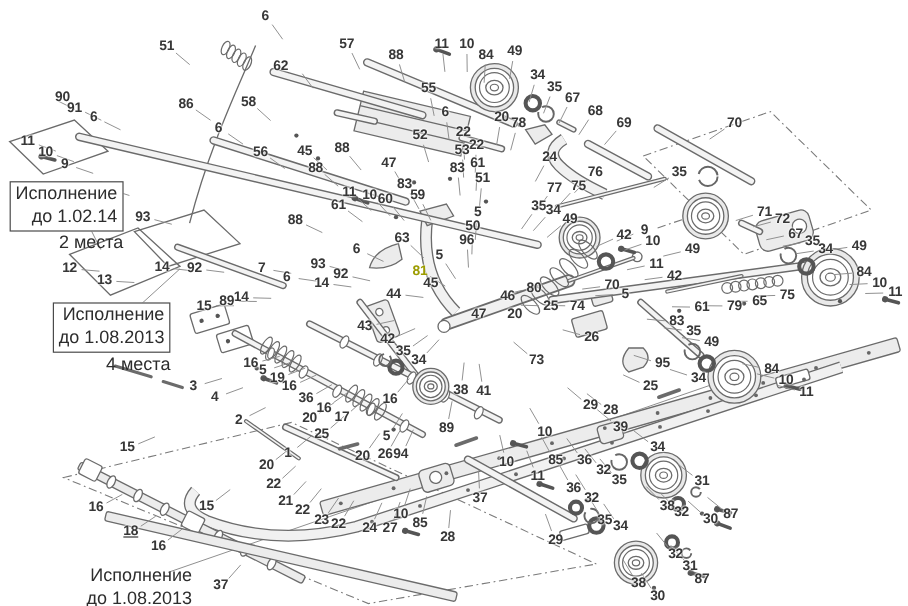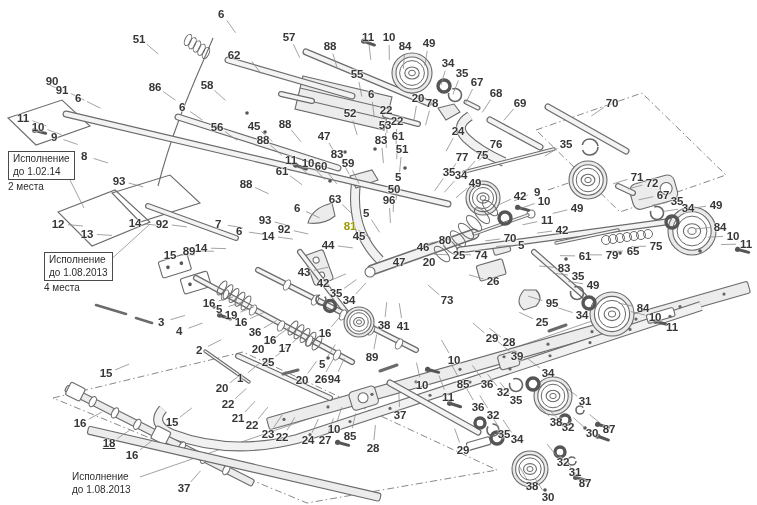--- a/index.html
+++ b/index.html
@@ -3,21 +3,21 @@
 <meta charset="utf-8">
 <style>
   html,body{margin:0;padding:0;background:#fff}
   #stage{position:relative;width:757px;height:505px;background:#fff;overflow:hidden;
          font-family:"Liberation Sans",sans-serif;}
   #art{position:absolute;left:0;top:0;z-index:1}
   #labels{position:absolute;left:0;top:0;width:757px;height:505px;z-index:3;pointer-events:none}
   .lbl{position:absolute;transform:translate(-50%,-50%);font-size:11.5px;font-weight:600;
        color:#373737;white-space:nowrap;letter-spacing:-0.2px;
        text-shadow:0 0 2px #fff,0 0 2px #fff,0 0 1px #fff;}
-  .note{position:absolute;z-index:4;font-size:10px;color:#2d2d2d;text-align:left;line-height:1.25}
+  .note{position:absolute;z-index:4;font-size:15px;color:#2d2d2d;text-align:right;line-height:1.25}
   .note-box{border:1px solid #4a4a4a;background:#fff;padding:1px 4px}
   .note-box div{white-space:nowrap}
   .note-plain{background:transparent;padding:0;border:none}
   .note-footer{padding-top:1px;white-space:nowrap}
   .note-footer:empty{display:none}
   
   .ln{stroke:#6b6b6b;stroke-width:1.1;fill:none}
   .thin{stroke:#8a8a8a;stroke-width:0.8;fill:none}
   .fil{fill:#ececec;stroke:#6b6b6b;stroke-width:1.1}
   .fw{fill:#ffffff;stroke:#6b6b6b;stroke-width:1.1}

